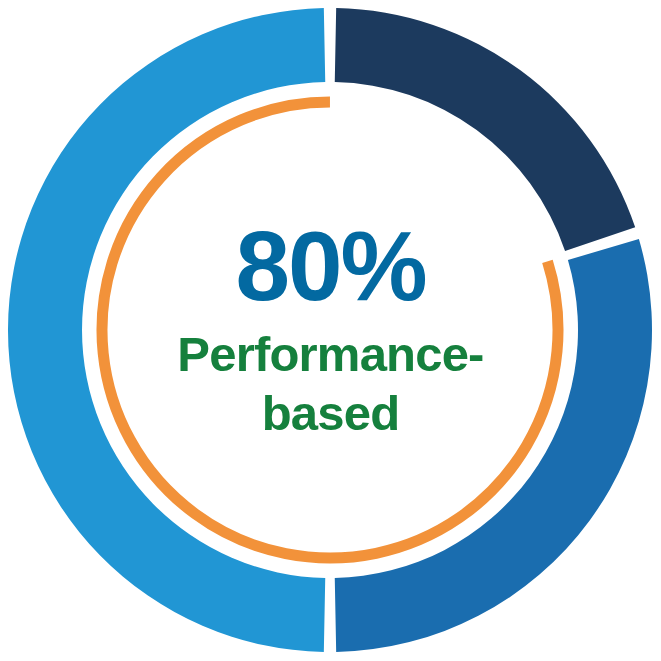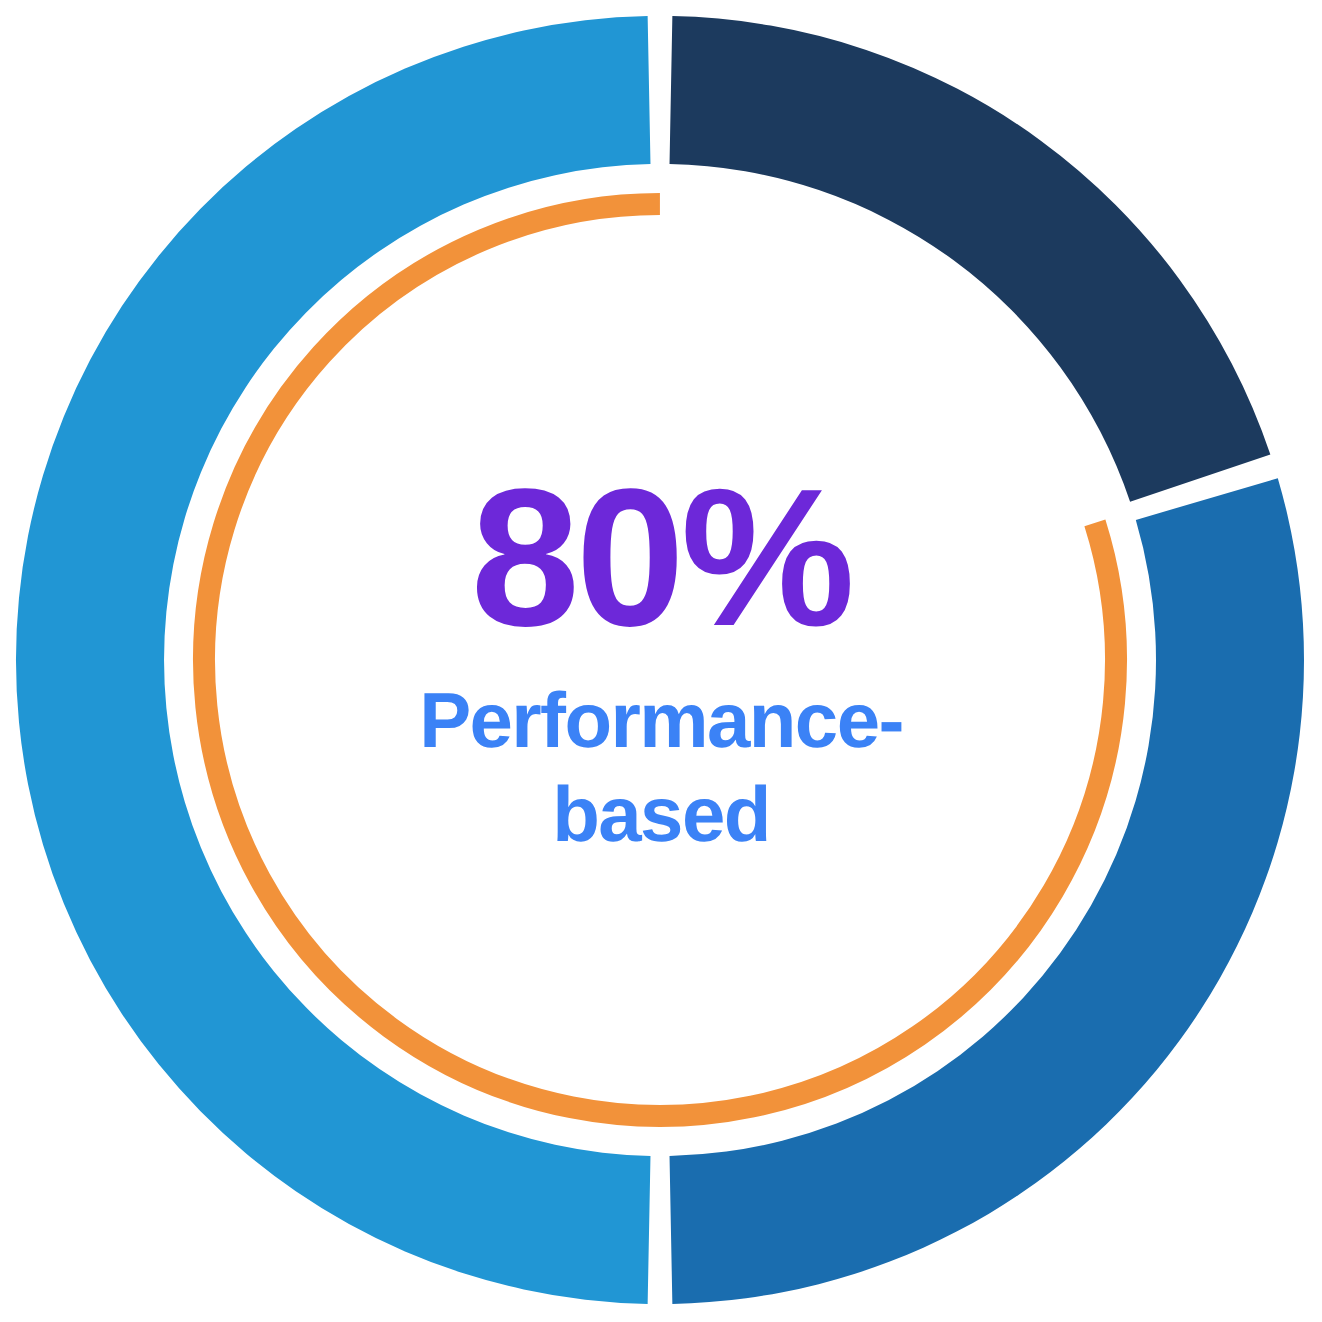--- a/index.html
+++ b/index.html
@@ -38,31 +38,31 @@
     pointer-events: none;
     user-select: none;
   }
   #value-text {
     display: block;
     font-family: "Liberation Sans", sans-serif;
     font-weight: bold;
     font-size: 98px;
     line-height: 1.0;
     letter-spacing: -2px;
-    color: #6d28d9;
+    color: #0369a1;
     margin: 0 0 10px 0;
   }
   #caption-text {
     display: block;
     font-family: "Liberation Sans", sans-serif;
     font-weight: bold;
-    font-size: 39px;
+    font-size: 49px;
     line-height: 1.22;
     letter-spacing: -0.8px;
-    color: #3b82f6;
+    color: #15803d;
     margin: 0;
     white-space: pre-line;
   }
 </style>
 </head>
 <body>
 
 <div id="chart-root">
 
   <svg id="donut-svg" viewBox="0 0 661 661" xmlns="http://www.w3.org/2000/svg">

